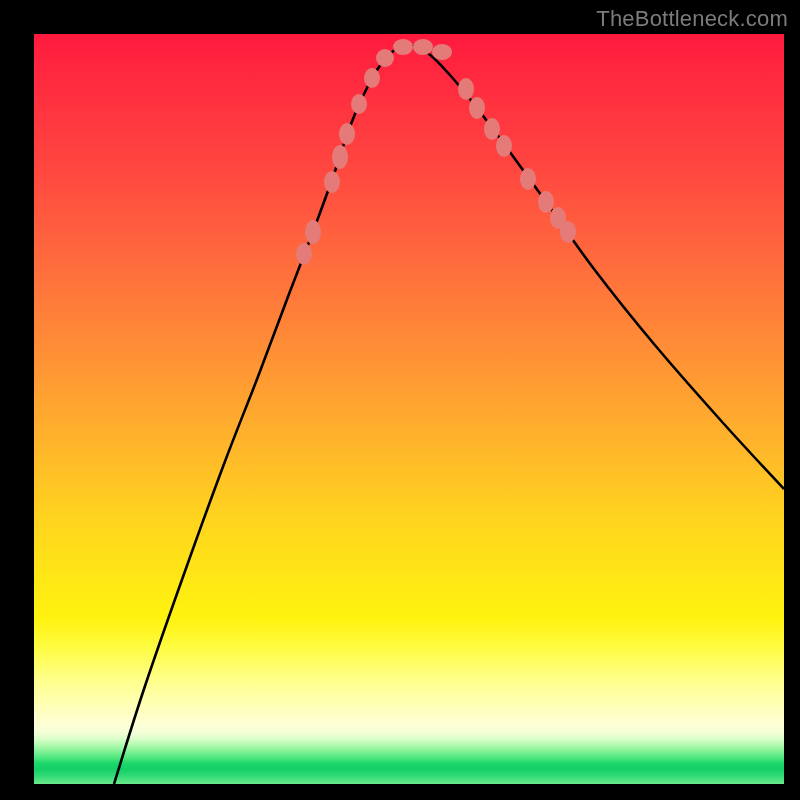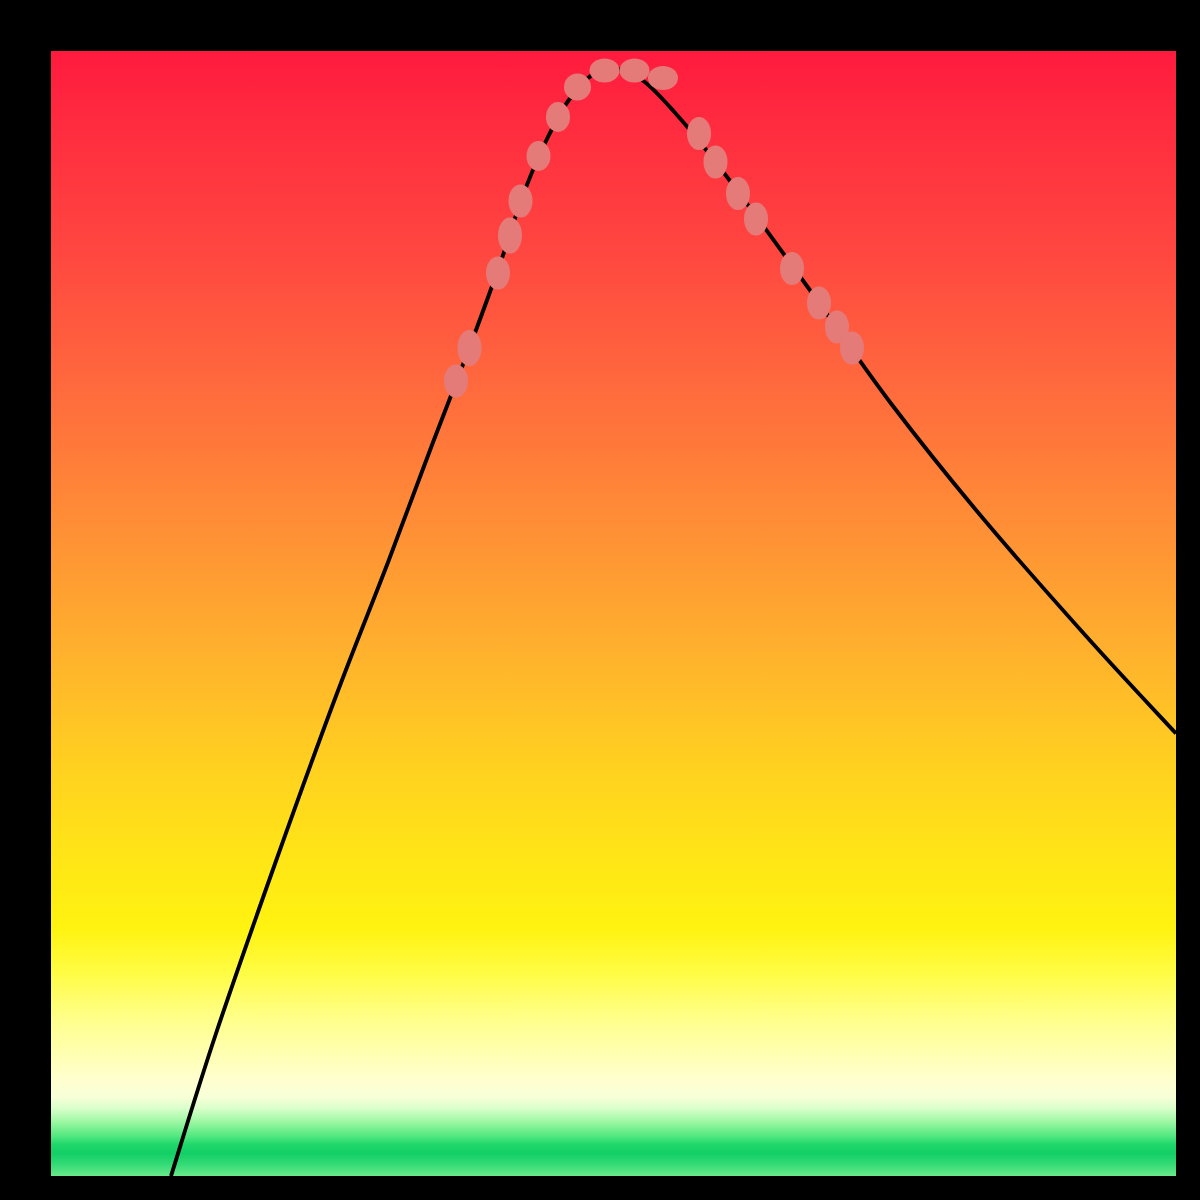--- a/index.html
+++ b/index.html
@@ -93,13 +93,14 @@
           <ellipse cx="443" cy="74" rx="8" ry="11" fill="#e47b79" stroke="#d96863" stroke-width="0"></ellipse>
           <ellipse cx="458" cy="95" rx="8" ry="11" fill="#e47b79" stroke="#d96863" stroke-width="0"></ellipse>
           <ellipse cx="470" cy="112" rx="8" ry="11" fill="#e47b79" stroke="#d96863" stroke-width="0"></ellipse>
           <ellipse cx="494" cy="145" rx="8" ry="11" fill="#e47b79" stroke="#d96863" stroke-width="0"></ellipse>
           <ellipse cx="512" cy="168" rx="8" ry="11" fill="#e47b79" stroke="#d96863" stroke-width="0"></ellipse>
           <ellipse cx="524" cy="184" rx="8" ry="11" fill="#e47b79" stroke="#d96863" stroke-width="0"></ellipse>
           <ellipse cx="534" cy="198" rx="8" ry="11" fill="#e47b79" stroke="#d96863" stroke-width="0"></ellipse>
         </g>
     </svg>
   </div>
+  <div class="watermark">TheBottleneck.com</div>
 </div>
 
 </body></html>

